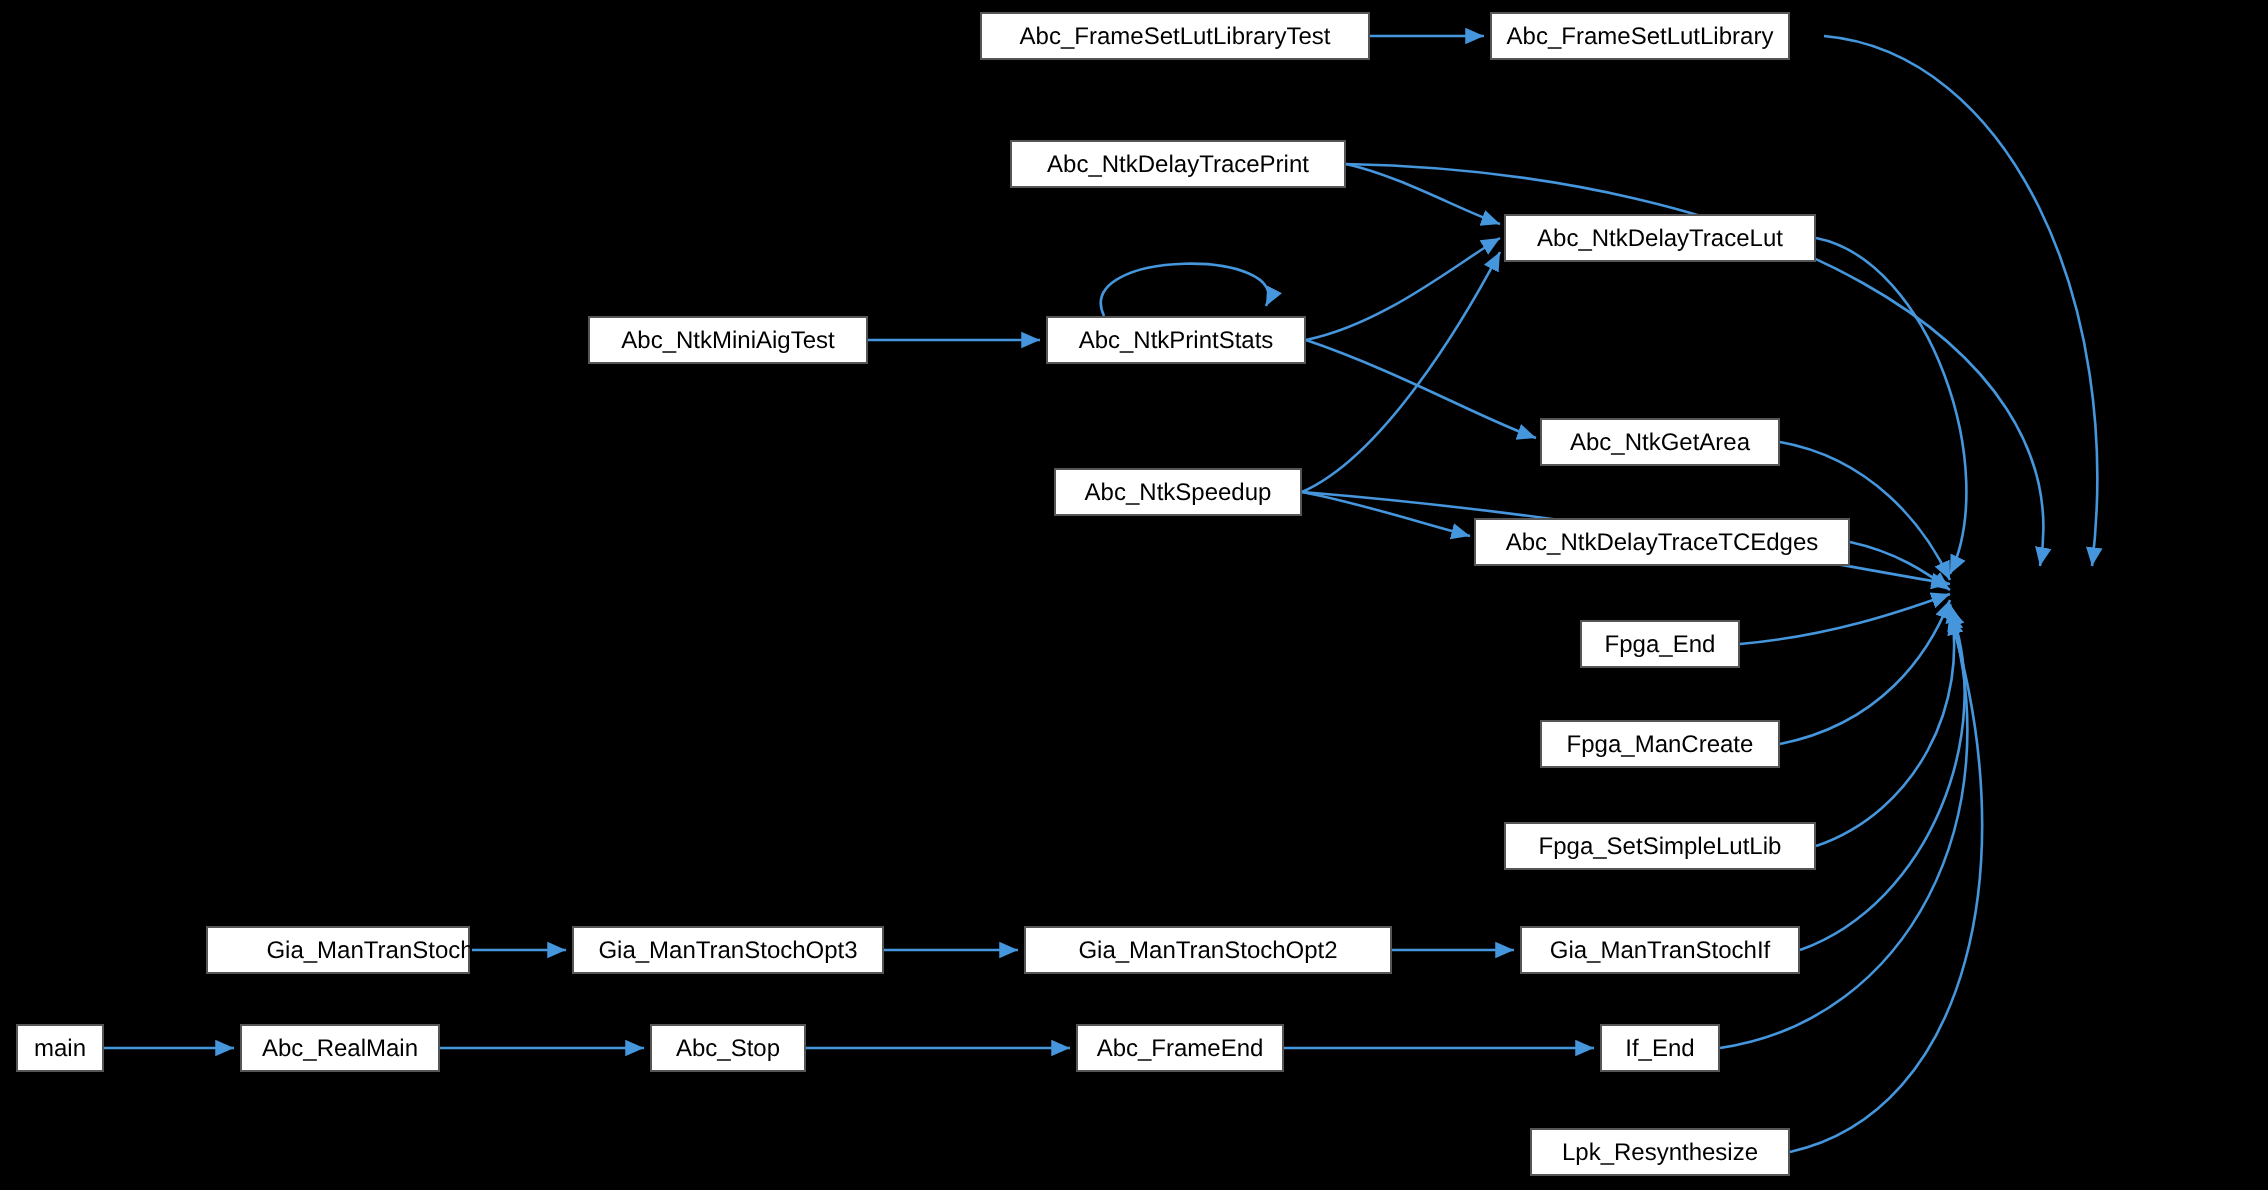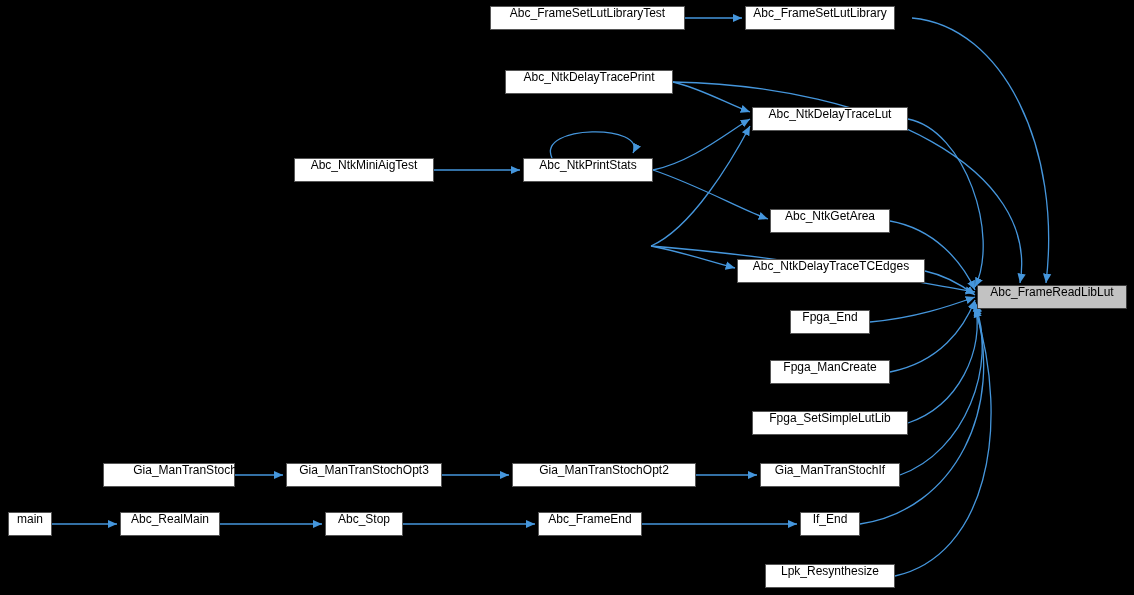--- a/index.html
+++ b/index.html
@@ -32,20 +32,21 @@
     stroke-width: 1.3;
   }
   .node {
     position: absolute;
     height: 24px;
     box-sizing: border-box;
     background: var(--node-fill, #fff);
     border: 1px solid var(--node-border, #555);
     color: var(--node-text, #000);
     display: flex;
+    align-items: center;
     justify-content: center;
     font-size: 12px;
     line-height: 1;
     white-space: nowrap;
     z-index: 1;
     cursor: pointer;
   }
   .node-highlight {
     background: var(--hl-fill, #c0c0c0);
     border-color: var(--hl-border, #404040);
@@ -103,25 +104,25 @@
     </div>
     <div class="node" style="left: 294px; top: 158px; width: 140px;">
       <span>Abc_NtkMiniAigTest</span>
     </div>
     <div class="node" style="left: 523px; top: 158px; width: 130px;">
       <span>Abc_NtkPrintStats</span>
     </div>
     <div class="node" style="left: 770px; top: 209px; width: 120px;">
       <span>Abc_NtkGetArea</span>
     </div>
+    <div class="node" style="left: 527px; top: 234px; width: 124px;">
+      <span>Abc_NtkSpeedup</span>
+    </div>
     <div class="node" style="left: 737px; top: 259px; width: 188px;">
       <span>Abc_NtkDelayTraceTCEdges</span>
-    </div>
-    <div class="node node-highlight" style="left: 977px; top: 285px; width: 150px;">
-      <span>Abc_FrameReadLibLut</span>
     </div>
     <div class="node" style="left: 790px; top: 310px; width: 80px;">
       <span>Fpga_End</span>
     </div>
     <div class="node" style="left: 770px; top: 360px; width: 120px;">
       <span>Fpga_ManCreate</span>
     </div>
     <div class="node" style="left: 752px; top: 411px; width: 156px;">
       <span>Fpga_SetSimpleLutLib</span>
     </div>

